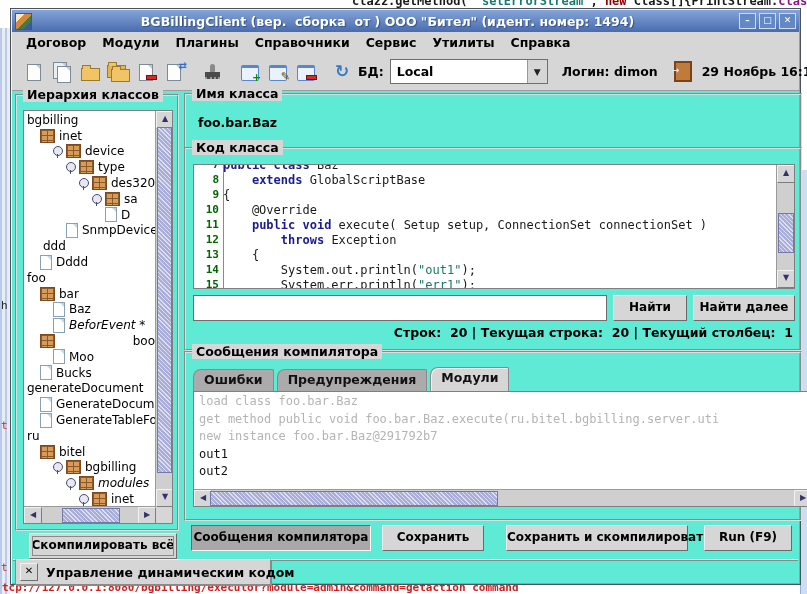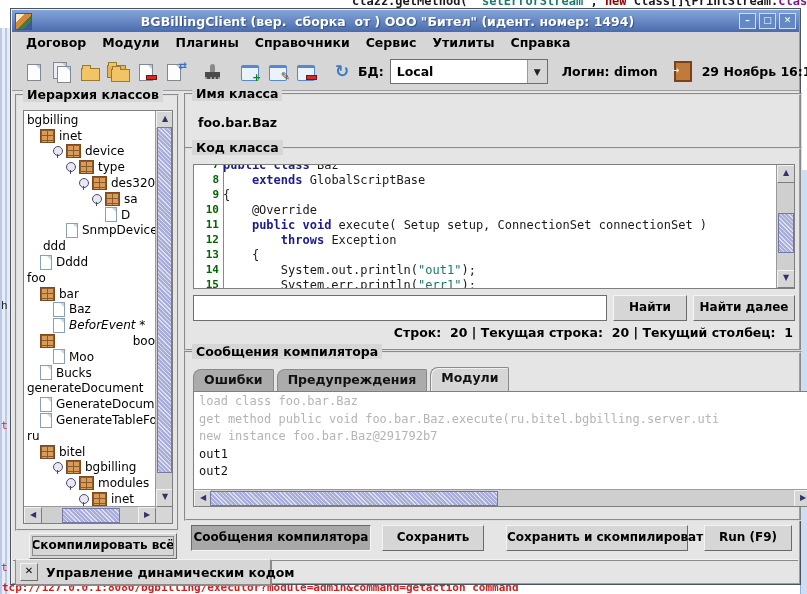--- a/index.html
+++ b/index.html
@@ -18,21 +18,21 @@
   #bg-right-strip{position:absolute;left:800px;top:170px;width:7px;height:424px;
     background:#cdddf2;border-left:1px solid #8fb0d8;}
   #bg-bottom-text{position:absolute;left:2px;top:581px;white-space:pre;
     font:bold 11px "DejaVu Sans Mono",monospace;color:#cc2222;}
   .frag{position:absolute;font:11px "DejaVu Sans Mono",monospace;}
   #frag-h{left:1px;top:299px;color:#222;}
   #frag-t{left:1px;top:419px;color:#cc2222;}
   #frag-t2{left:1px;top:561px;color:#cc2222;}
 
   
-  .window{position:absolute;left:10px;top:8px;width:789px;height:575px;background:#e5e5e5;
+  .window{position:absolute;left:10px;top:8px;width:789px;height:575px;background:#5eead4;
     border:1px solid #4d535b;box-shadow:inset 1px 1px 0 #eef0f2,inset -1px -1px 0 #989ea6;}
 
   .titlebar{position:absolute;left:1px;top:1px;right:1px;height:22px;display:flex;align-items:center;
     background:linear-gradient(#84a4d9,#4a6cae);color:#fff;}
   .app-icon{width:15px;height:15px;margin:0 4px 0 3px;border:1px solid #555;
     background:linear-gradient(135deg,#f5e9c8 0 30%,#d8883a 30% 55%,#4a7a3a 55% 75%,#3a5a9a 75%);}
   .title-text{flex:1;text-align:center;font-weight:bold;font-size:12.5px;white-space:pre;
     text-shadow:1px 1px 1px #33517f;overflow:hidden;}
   .win-btn{width:15px;height:14px;margin-right:3px;background:#6288c6;border:1px solid #cfdcf2;
     color:#fff;font-size:9px;line-height:12px;text-align:center;font-weight:bold;flex:none;}
@@ -316,21 +316,21 @@
             </div>
             <div class="trow" style="padding-left: 15px;">
               <span class="pkg"></span>
               <span>bitel</span>
             </div>
             <div class="trow" style="padding-left: 28px;">
               <span class="handle"></span>
               <span class="pkg"></span>
               <span>bgbilling</span>
             </div>
-            <div class="trow" style="padding-left: 41px;">
+            <div class="trow" style="padding-left: 41px; font-style: italic;">
               <span class="handle"></span>
               <span class="pkg"></span>
               <span>modules</span>
             </div>
             <div class="trow" style="padding-left: 54px;">
               <span class="handle"></span>
               <span class="pkg"></span>
               <span>inet</span>
             </div>
           </div>

